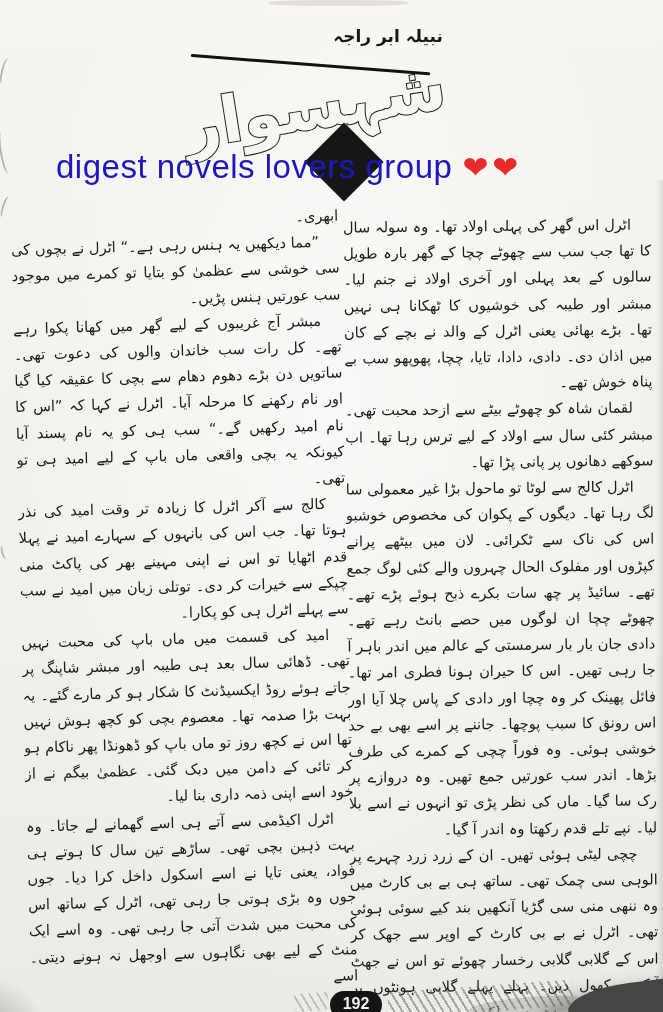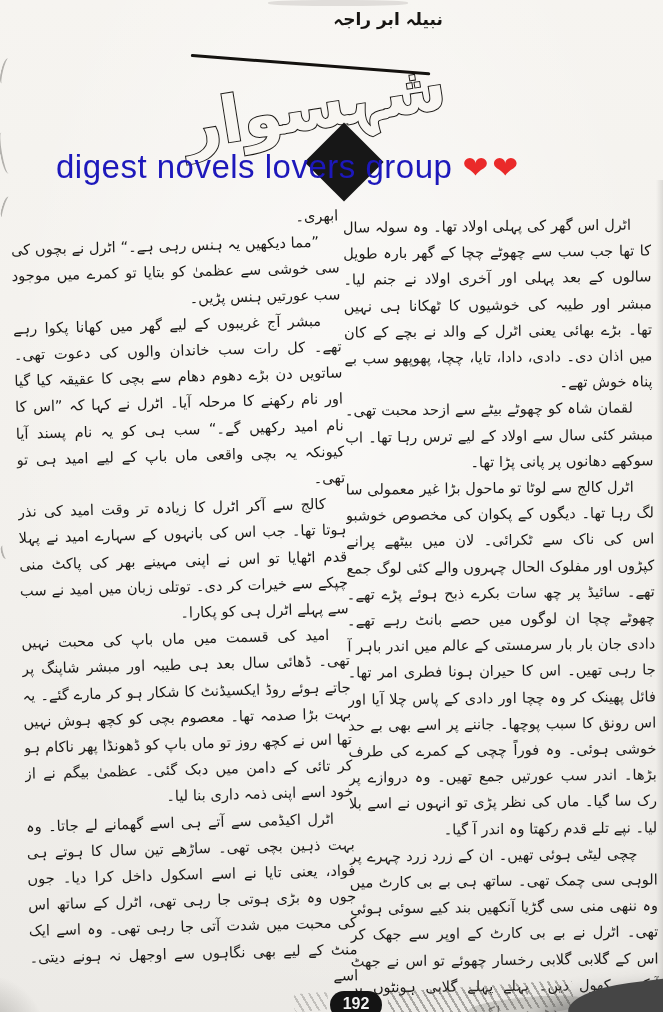--- a/index.html
+++ b/index.html
@@ -10,21 +10,21 @@
     background:#f4f2ee;
     background-image:
       radial-gradient(ellipse at 50% 40%, rgba(255,255,255,.55), rgba(0,0,0,0) 70%),
       linear-gradient(180deg, #f6f4f0 0%, #f2f0ec 60%, #eceae6 100%);
     overflow:hidden;
     font-family:"DejaVu Sans", sans-serif;
     color:#1d1b18;
   }
   
   .author{
-    position:absolute; left:328px; top:9px; width:120px;
+    position:absolute; left:328px; top:26px; width:120px;
     font-size:17px; font-weight:bold; direction:rtl; text-align:center;
     letter-spacing:0; color:#171512; white-space:nowrap;
   }
   .header-rule{
     position:absolute; left:191px; top:54px; width:240px; height:3px;
     background:#14120f; transform:rotate(4.4deg); transform-origin:left top;
     border-radius:2px;
   }
   .title-svg{position:absolute; left:0; top:0; width:663px; height:230px; z-index:3;}
   .title-svg text{

